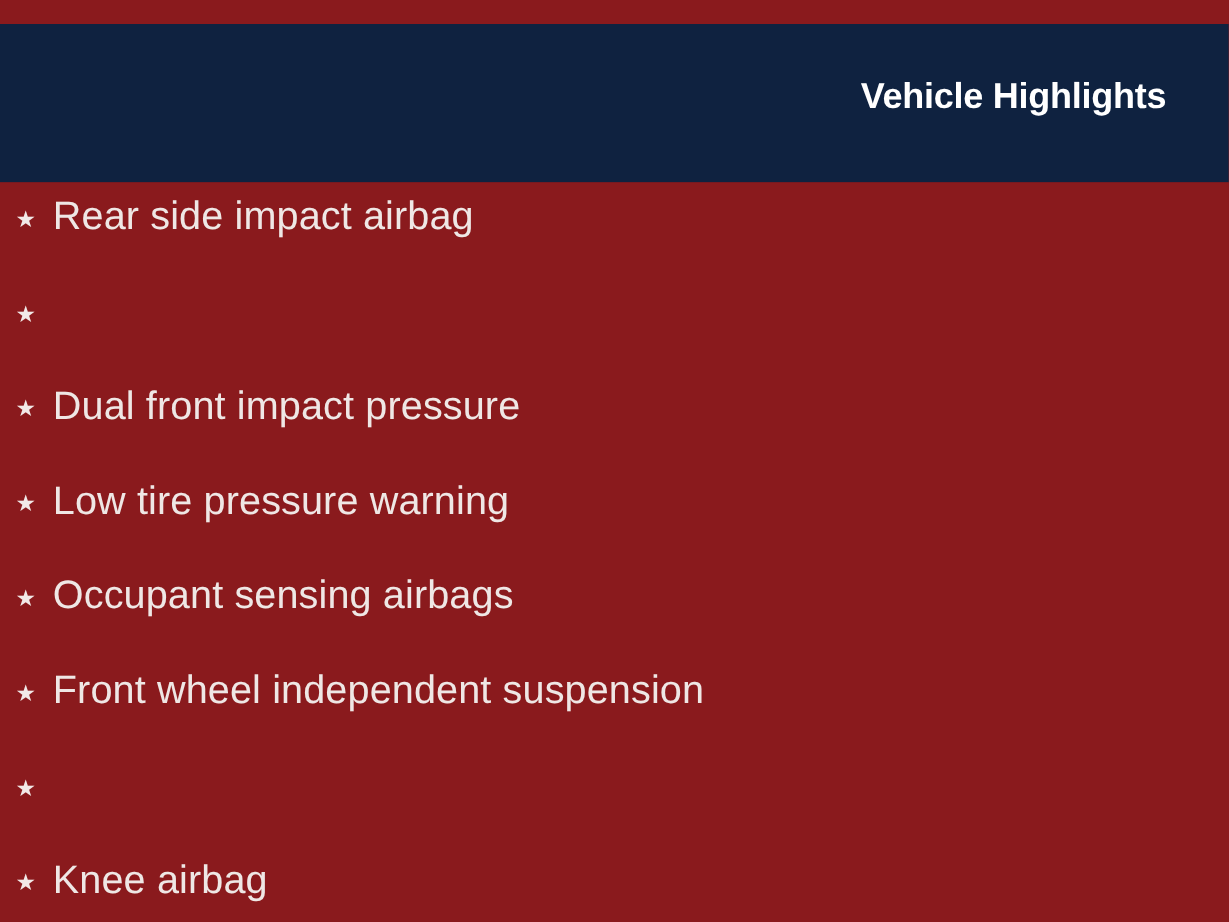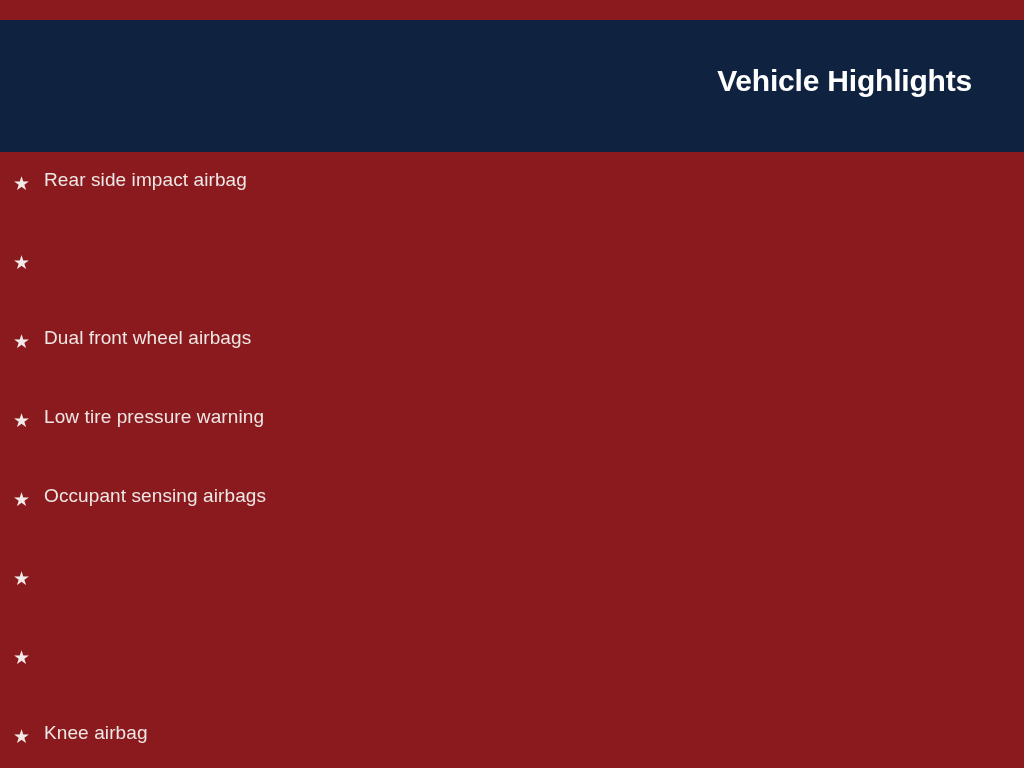--- a/index.html
+++ b/index.html
@@ -79,21 +79,21 @@
     font-size: 19px;
     line-height: 19px;
     color: #F2EAE8;
     text-align: left;
     user-select: none;
   }
   .highlight-item .item-label {
     display: block;
     margin-top: 12px;
     font-family: "Liberation Sans", sans-serif;
-    font-size: 19px;
+    font-size: 33px;
     font-weight: normal;
     line-height: 32px;
     letter-spacing: 0.1px;
     color: #EFE7E5;
     white-space: nowrap;
   }
 </style>
 </head>
 <body>
 
@@ -110,35 +110,36 @@
         <span class="bullet-star">★</span>
         <span class="item-label">Rear side impact airbag</span>
       </li>
 
       <li class="highlight-item">
         <span class="bullet-star">★</span>
       </li>
 
       <li class="highlight-item">
         <span class="bullet-star">★</span>
-        <span class="item-label">Dual front wheel airbags</span>
+        <span class="item-label">Dual front impact pressure</span>
       </li>
 
       <li class="highlight-item">
         <span class="bullet-star">★</span>
         <span class="item-label">Low tire pressure warning</span>
       </li>
 
       <li class="highlight-item">
         <span class="bullet-star">★</span>
         <span class="item-label">Occupant sensing airbags</span>
       </li>
 
       <li class="highlight-item">
         <span class="bullet-star">★</span>
+        <span class="item-label">Front wheel independent suspension</span>
       </li>
 
       <li class="highlight-item">
         <span class="bullet-star">★</span>
       </li>
 
       <li class="highlight-item">
         <span class="bullet-star">★</span>
         <span class="item-label">Knee airbag</span>
       </li>

